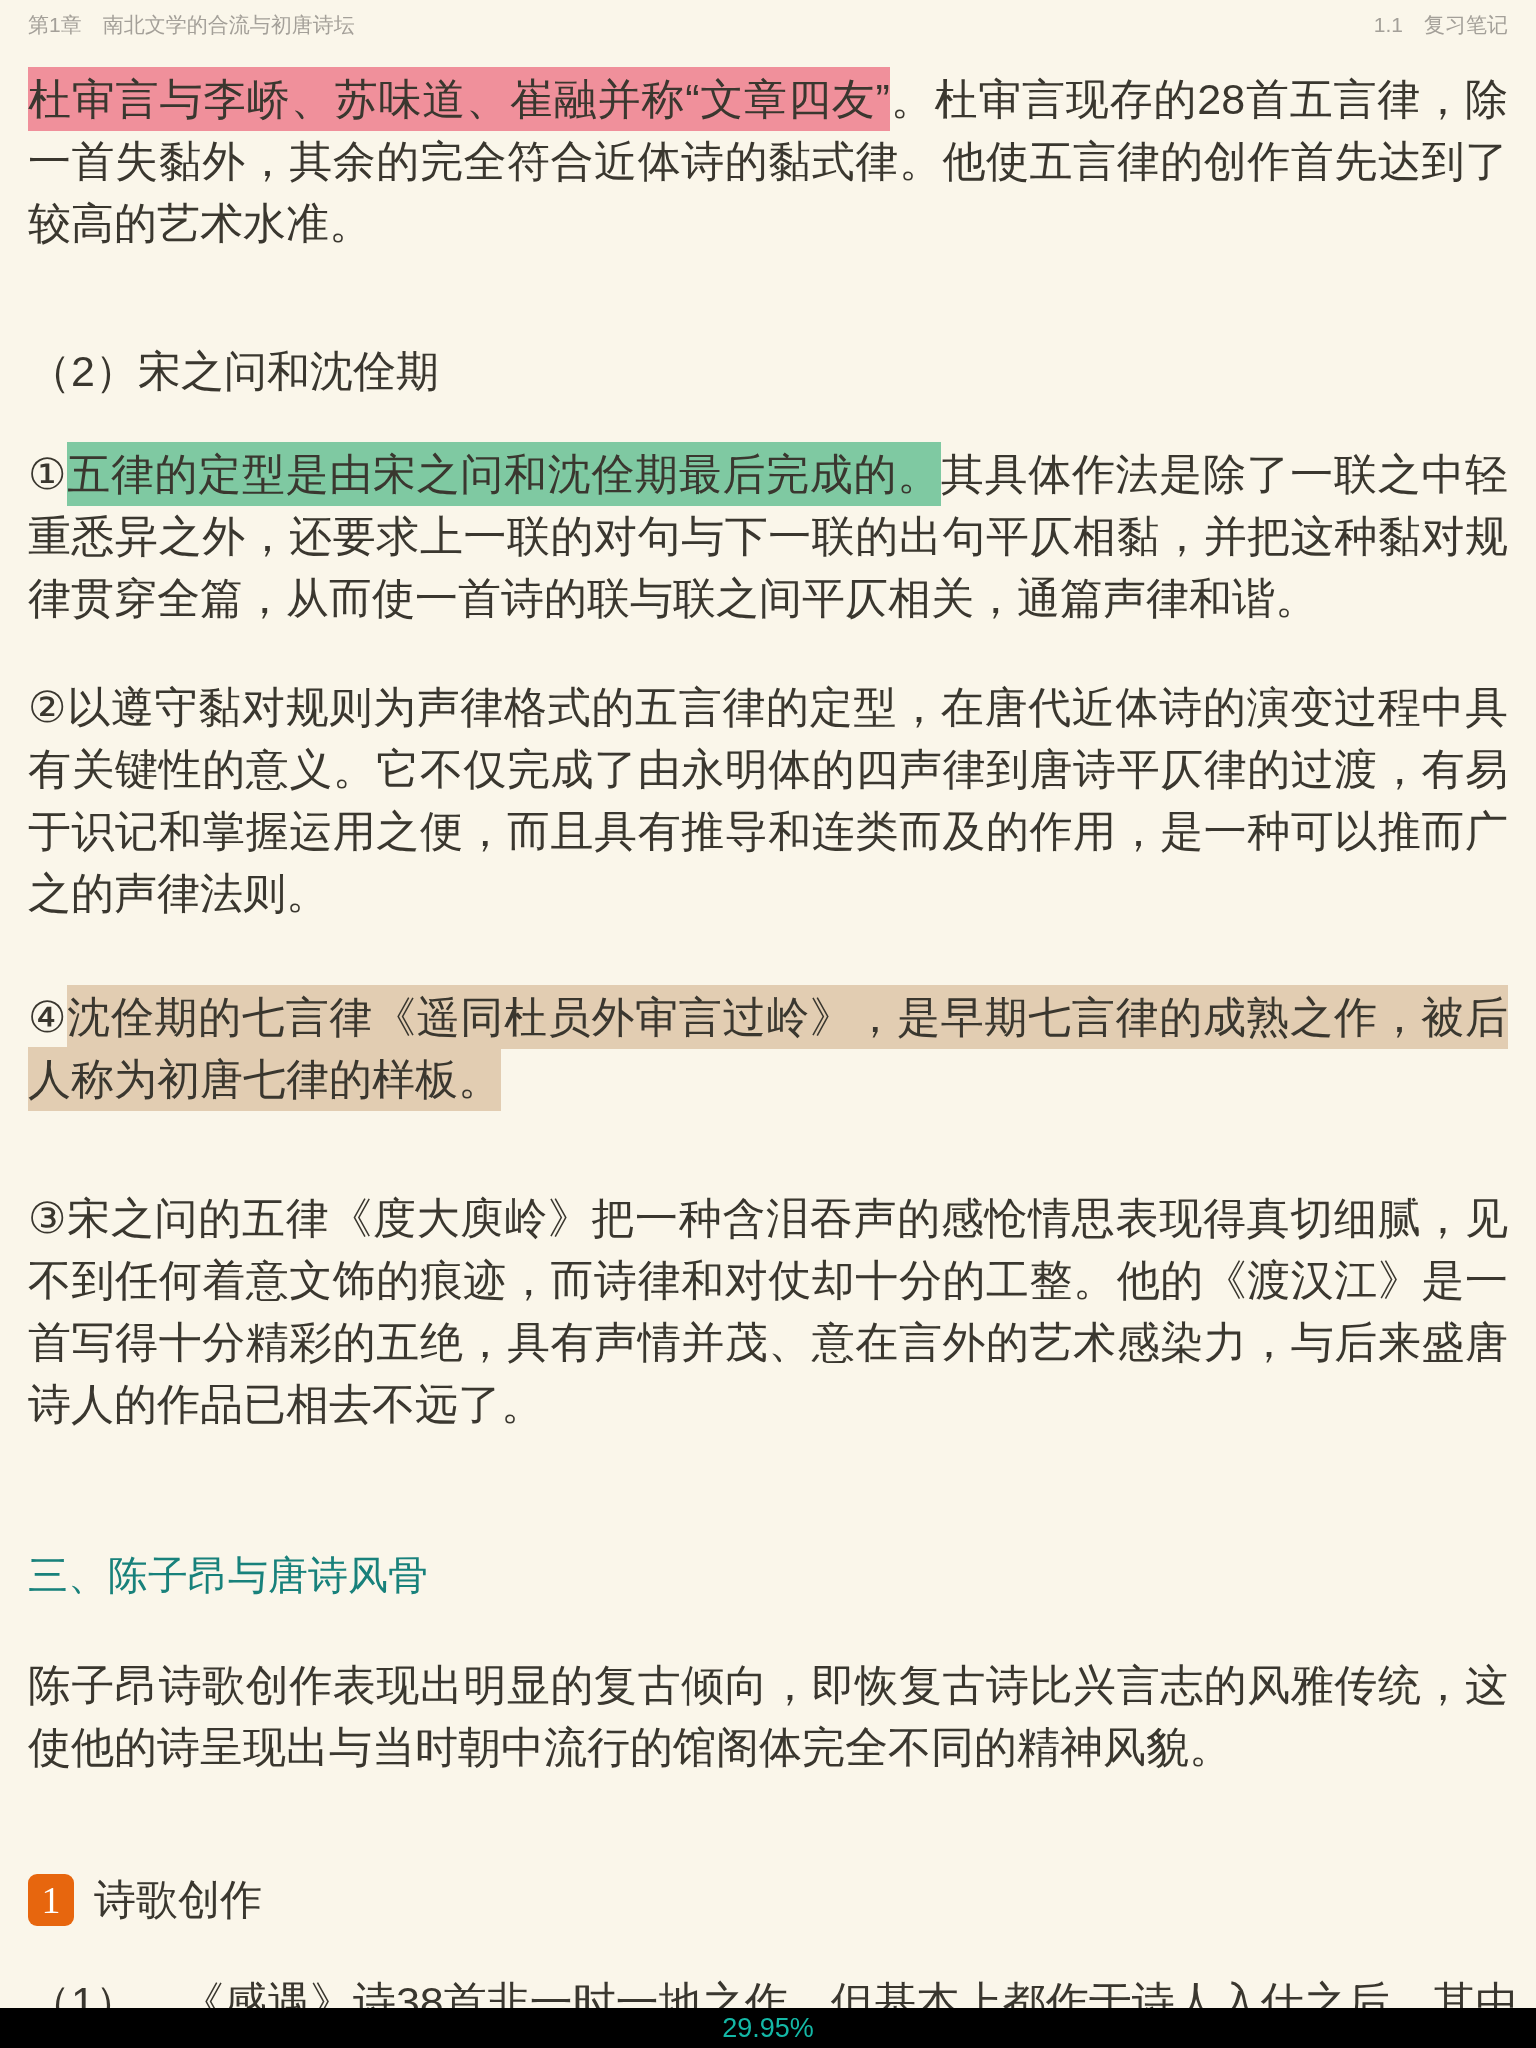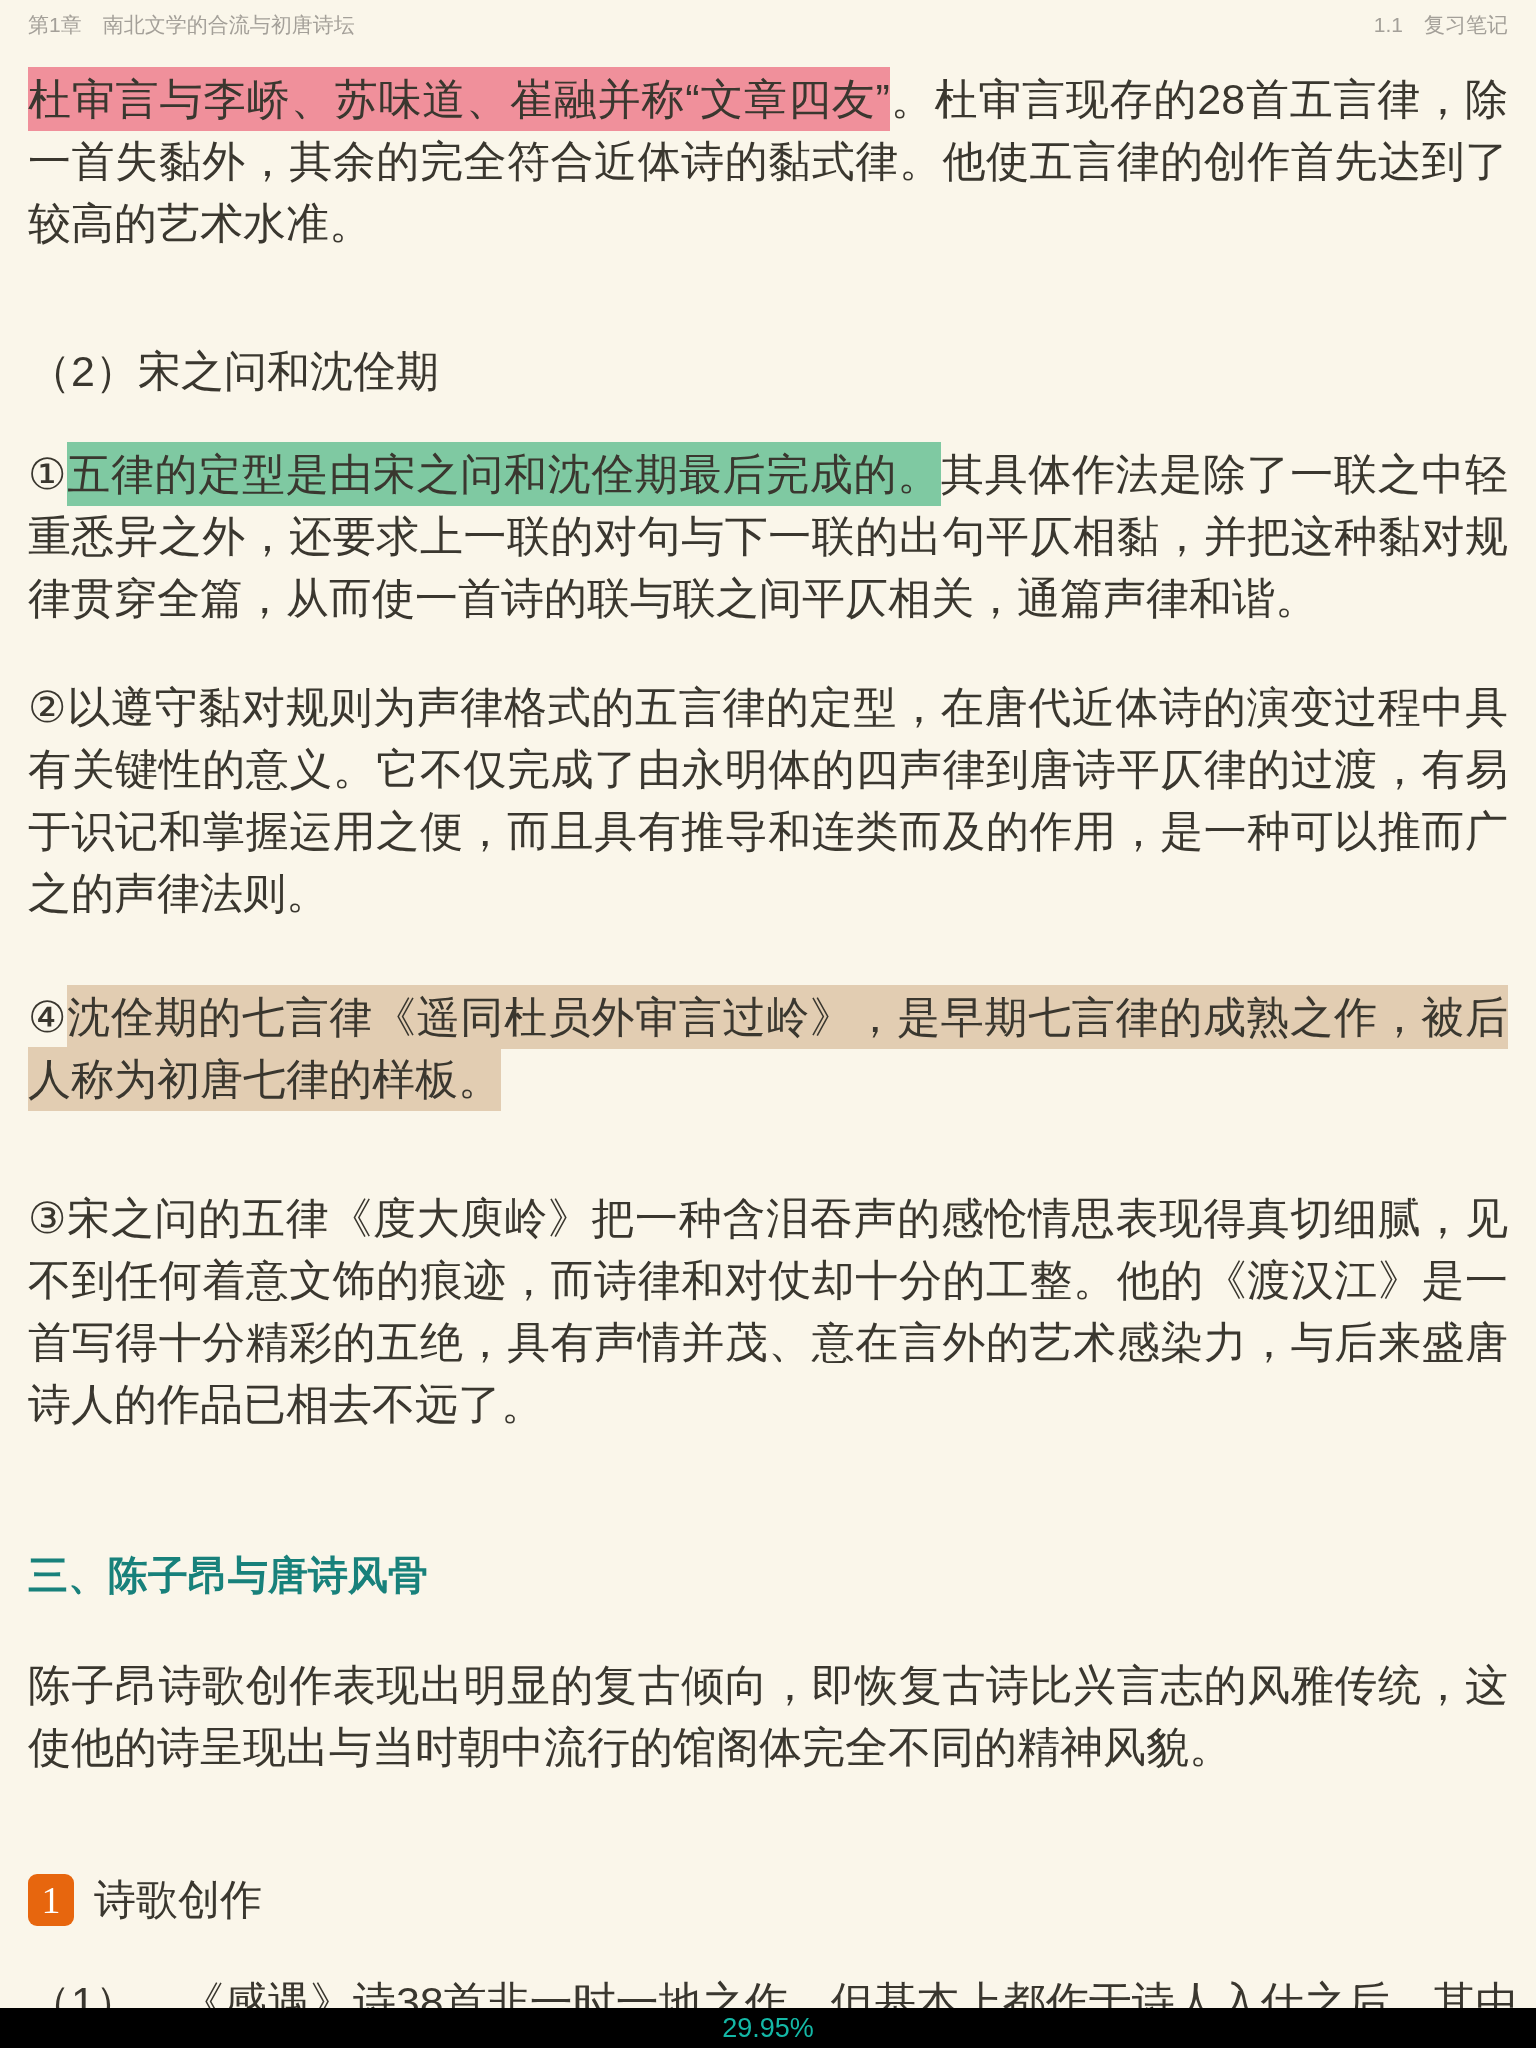--- a/index.html
+++ b/index.html
@@ -43,21 +43,21 @@
     margin-right:20px;flex:0 0 auto;
   }
   .badge-title{font-size:42px;line-height:52px;color:#3a372f;}
   
   .content > :nth-child(1){margin-top:28px;}
   .content > :nth-child(2){margin-top:86px;}
   .content > :nth-child(3){margin-top:41px;}
   .content > :nth-child(4){margin-top:47px;}
   .content > :nth-child(5){margin-top:62px;}
   .content > :nth-child(6){margin-top:77px;}
-  .content > :nth-child(7){margin-top:109px;font-weight:bold;}
+  .content > :nth-child(7){margin-top:109px;}
   .content > :nth-child(8){margin-top:48px;}
   .content > :nth-child(9){margin-top:96px;}
   .content > :nth-child(10){margin-top:45px;}
   .footer-bar{
     position:absolute;left:0;bottom:0;
     width:100%;height:40px;
     background:#000000;
     display:flex;align-items:center;justify-content:center;
     font-size:27px;color:#14b8a6;
   }

